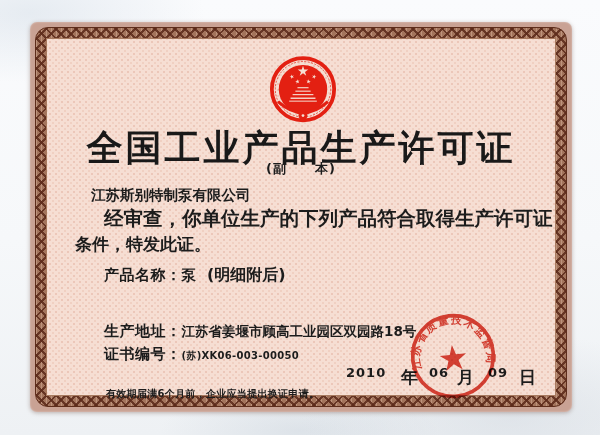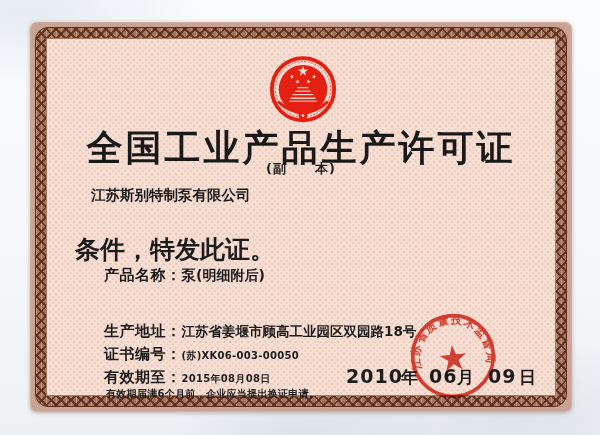--- a/index.html
+++ b/index.html
@@ -51,32 +51,32 @@
     position:absolute;top:85px;left:50%;transform:translateX(-50%);
     font-size:36px;font-weight:bold;letter-spacing:3px;white-space:nowrap;
     color:#191919;
   }
   .subtitle{
     position:absolute;top:121px;left:50%;transform:translateX(-50%);
     font-size:13px;font-weight:600;white-space:nowrap;letter-spacing:1px;
   }
   .company{position:absolute;left:44px;top:147px;font-size:14.5px;font-weight:600;white-space:nowrap;}
   .stmt1{position:absolute;left:57px;top:166px;font-size:19.5px;font-weight:bold;white-space:nowrap;}
-  .stmt2{position:absolute;left:28px;top:194px;font-size:25px;font-weight:bold;white-space:nowrap;}
+  .stmt2{position:absolute;left:28px;top:194px;font-size:17px;font-weight:bold;white-space:nowrap;}
   .row{position:absolute;left:57px;white-space:nowrap;}
   .row .flabel{font-size:15px;font-weight:bold;letter-spacing:.5px;margin-top:24px;}
   .row .fvalue{font-size:13.5px;font-weight:bold;}
   .row .fvalue.big{font-size:14.5px;}
   .row .fvalue.mono{font-size:10px;letter-spacing:.3px;}
-  .row .fnote{font-size:14px;font-weight:bold;}
+  .row .fnote{font-size:16px;font-weight:bold;margin-left:11px;}
   .r0{top:226px}.r1{top:259px}.r2{top:282px}.r3{top:305px}.r4{top:328px}
   .footnote{position:absolute;left:59px;top:348px;font-size:10px;font-weight:bold;letter-spacing:.3px;white-space:nowrap;}
   .daterow{position:absolute;top:326px;left:0;width:100%;height:24px;}
   .daterow span{position:absolute;font-weight:bold;white-space:nowrap;}
-  .d-num{font-size:19px;letter-spacing:1px;}
+  .d-num{font-size:13px;letter-spacing:1px;}
   .d-unit{font-size:17px;top:1px;}
   .seal{
     position:absolute;left:362px;top:273px;width:88px;height:88px;
     transform:rotate(-6deg);
     opacity:.85;mix-blend-mode:multiply;
   }
 </style>
 </head>
 <body>
 
@@ -104,33 +104,31 @@
           <rect x="30" y="64.5" width="40" height="1.4" fill="#f6ded3"></rect>
           <path d="M 14,66 Q 50,98 86,66" fill="none" stroke="#e32012" stroke-width="4.5"></path>
           <circle cx="50" cy="86" r="6.5" fill="#e32012"></circle>
           <circle cx="50" cy="86" r="2" fill="#f6ded3"></circle>
         </svg>
 
         <div class="title">全国工业产品生产许可证</div>
         <div class="subtitle">(副　　本)</div>
 
         <div class="company">江苏斯别特制泵有限公司</div>
+        <div class="stmt1">经审查，你单位生产的下列产品符合取得生产许可证</div>
         <div class="stmt2">条件，特发此证。</div>
 
         <div class="row r0">
           <span class="flabel">产品名称：</span><span class="fvalue big">泵</span><span class="fnote">(明细附后)</span>
         </div>
         <div class="row r2">
           <span class="flabel">生产地址：</span><span class="fvalue">江苏省姜堰市顾高工业园区双园路18号</span>
         </div>
         <div class="row r3">
           <span class="flabel">证书编号：</span><span class="fvalue mono">(苏)XK06-003-00050</span>
-        </div>
-        <div class="row r4">
-          <span class="flabel">有效期至：</span><span class="fvalue mono">2015年08月08日</span>
         </div>
 
         <div class="footnote">有效期届满6个月前，企业应当提出换证申请。</div>
 
         <div class="daterow">
           <span class="d-num" style="left:299px">2010</span>
           <span class="d-unit" style="left:354px">年</span>
           <span class="d-num" style="left:382px">06</span>
           <span class="d-unit" style="left:410px">月</span>
           <span class="d-num" style="left:441px">09</span>

